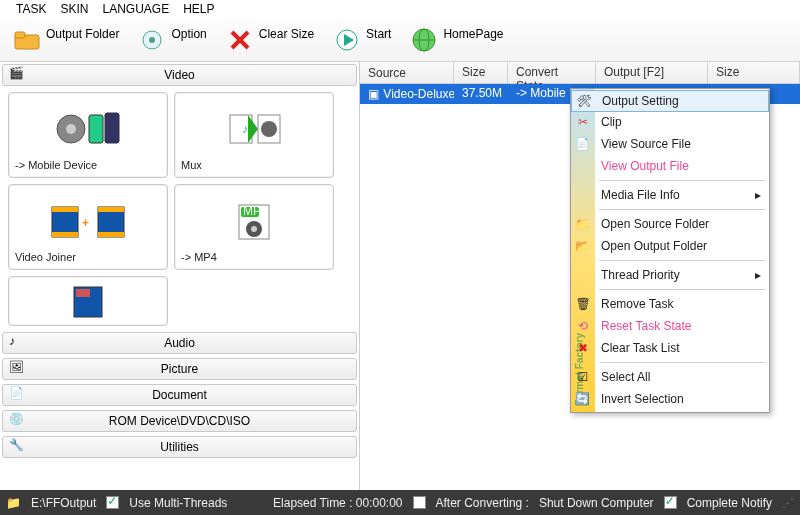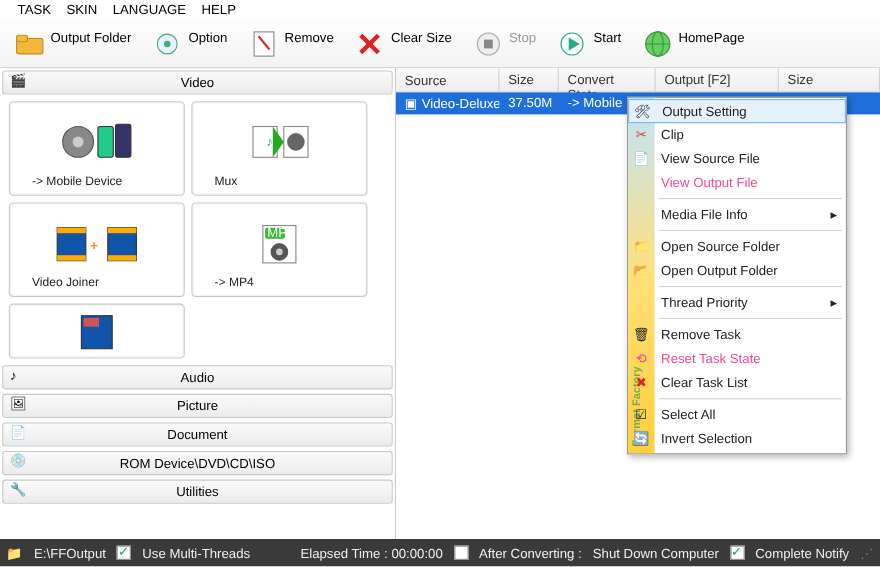--- a/index.html
+++ b/index.html
@@ -9,21 +9,21 @@
 .toolbar { height: 44px; display: flex; align-items: center; gap: 4px; padding: 2px 6px; border-bottom: 1px solid #d0d0d0; background: linear-gradient(#fdfdfd,#f3f3f3); }
 .tbtn { display: flex; align-items: flex-start; gap: 6px; padding: 4px 8px; border-radius: 3px; }
 .ticon { width: 26px; height: 26px; display: flex; align-items: center; justify-content: center; }
 .main { display: flex; height: 428px; }
 .leftpane { width: 360px; border-right: 1px solid #ccc; display: flex; flex-direction: column; }
 .cathdr { height: 22px; background: linear-gradient(#fafafa,#ececec); border: 1px solid #c8c8c8; margin: 2px; border-radius: 3px; display: flex; align-items: center; justify-content: center; position: relative; }
 .cathdr .small-ico { position: absolute; left: 6px; width: 18px; height: 18px; }
 .tiles { flex: 0 0 auto; display: flex; flex-wrap: wrap; gap: 6px; padding: 4px 8px; overflow: hidden; max-height: 280px; }
 .tile { width: 160px; height: 86px; border: 1px solid #c8c8c8; border-radius: 4px; background: #fff; display: flex; flex-direction: column; justify-content: space-between; padding: 6px; box-shadow: inset 0 0 0 1px #f3f3f3; }
 .tile .timg { flex: 1; display: flex; align-items: center; justify-content: center; }
-.tile .tlabel { font-size: 11px; color: #222; margin-left: 14px; }
+.tile .tlabel { font-size: 11px; color: #222; }
 .rightpane { flex: 1; display: flex; flex-direction: column; position: relative; }
 .listhdr { height: 22px; display: flex; border-bottom: 1px solid #d0d0d0; background: linear-gradient(#fafafa,#eee); }
 .listhdr > div { border-right: 1px solid #d0d0d0; padding: 3px 8px; color: #333; }
 .row { height: 20px; display: flex; background: #1e6fd9; color: #fff; }
 .row > div { padding: 2px 8px; overflow: hidden; white-space: nowrap; }
 .col-src { width: 94px; display:flex; align-items:center; gap:4px;text-align:center;}
 .col-size { width: 54px; }
 .col-cv { width: 88px; }
 .col-out { width: 112px; }
 .col-sz2 { flex: 1; }
@@ -67,44 +67,26 @@
     <span class="ticon">
         <svg width="26" height="26">
           <circle cx="13" cy="13" r="9" fill="#e8f2ff" stroke="#4a7"></circle>
           <circle cx="13" cy="13" r="3" fill="#4a7"></circle>
         </svg>
       </span>
     <span>Option</span>
   </div>
   <div class="tbtn">
     <span class="ticon">
-        <svg width="24" height="26">
-          <rect x="3" y="2" width="18" height="22" fill="#fff" stroke="#888"></rect>
-          <line x1="7" y1="6" x2="17" y2="18" stroke="#c33" stroke-width="2"></line>
-        </svg>
-      </span>
-    <span>Remove</span>
-  </div>
-  <div class="tbtn">
-    <span class="ticon">
         <svg width="24" height="24">
           <line x1="4" y1="4" x2="20" y2="20" stroke="#d22" stroke-width="4"></line>
           <line x1="20" y1="4" x2="4" y2="20" stroke="#d22" stroke-width="4"></line>
         </svg>
       </span>
     <span>Clear Size</span>
-  </div>
-  <div class="tbtn">
-    <span class="ticon">
-        <svg width="24" height="24">
-          <circle cx="12" cy="12" r="10" fill="#eee" stroke="#aaa"></circle>
-          <rect x="8" y="8" width="8" height="8" fill="#888"></rect>
-        </svg>
-      </span>
-    <span style="color:#999">Stop</span>
   </div>
   <div class="tbtn">
     <span class="ticon">
         <svg width="24" height="24">
           <circle cx="12" cy="12" r="10" fill="#fff" stroke="#2a8"></circle>
           <polygon points="9,6 19,12 9,18" fill="#2a8"></polygon>
         </svg>
       </span>
     <span>Start</span>
   </div>

